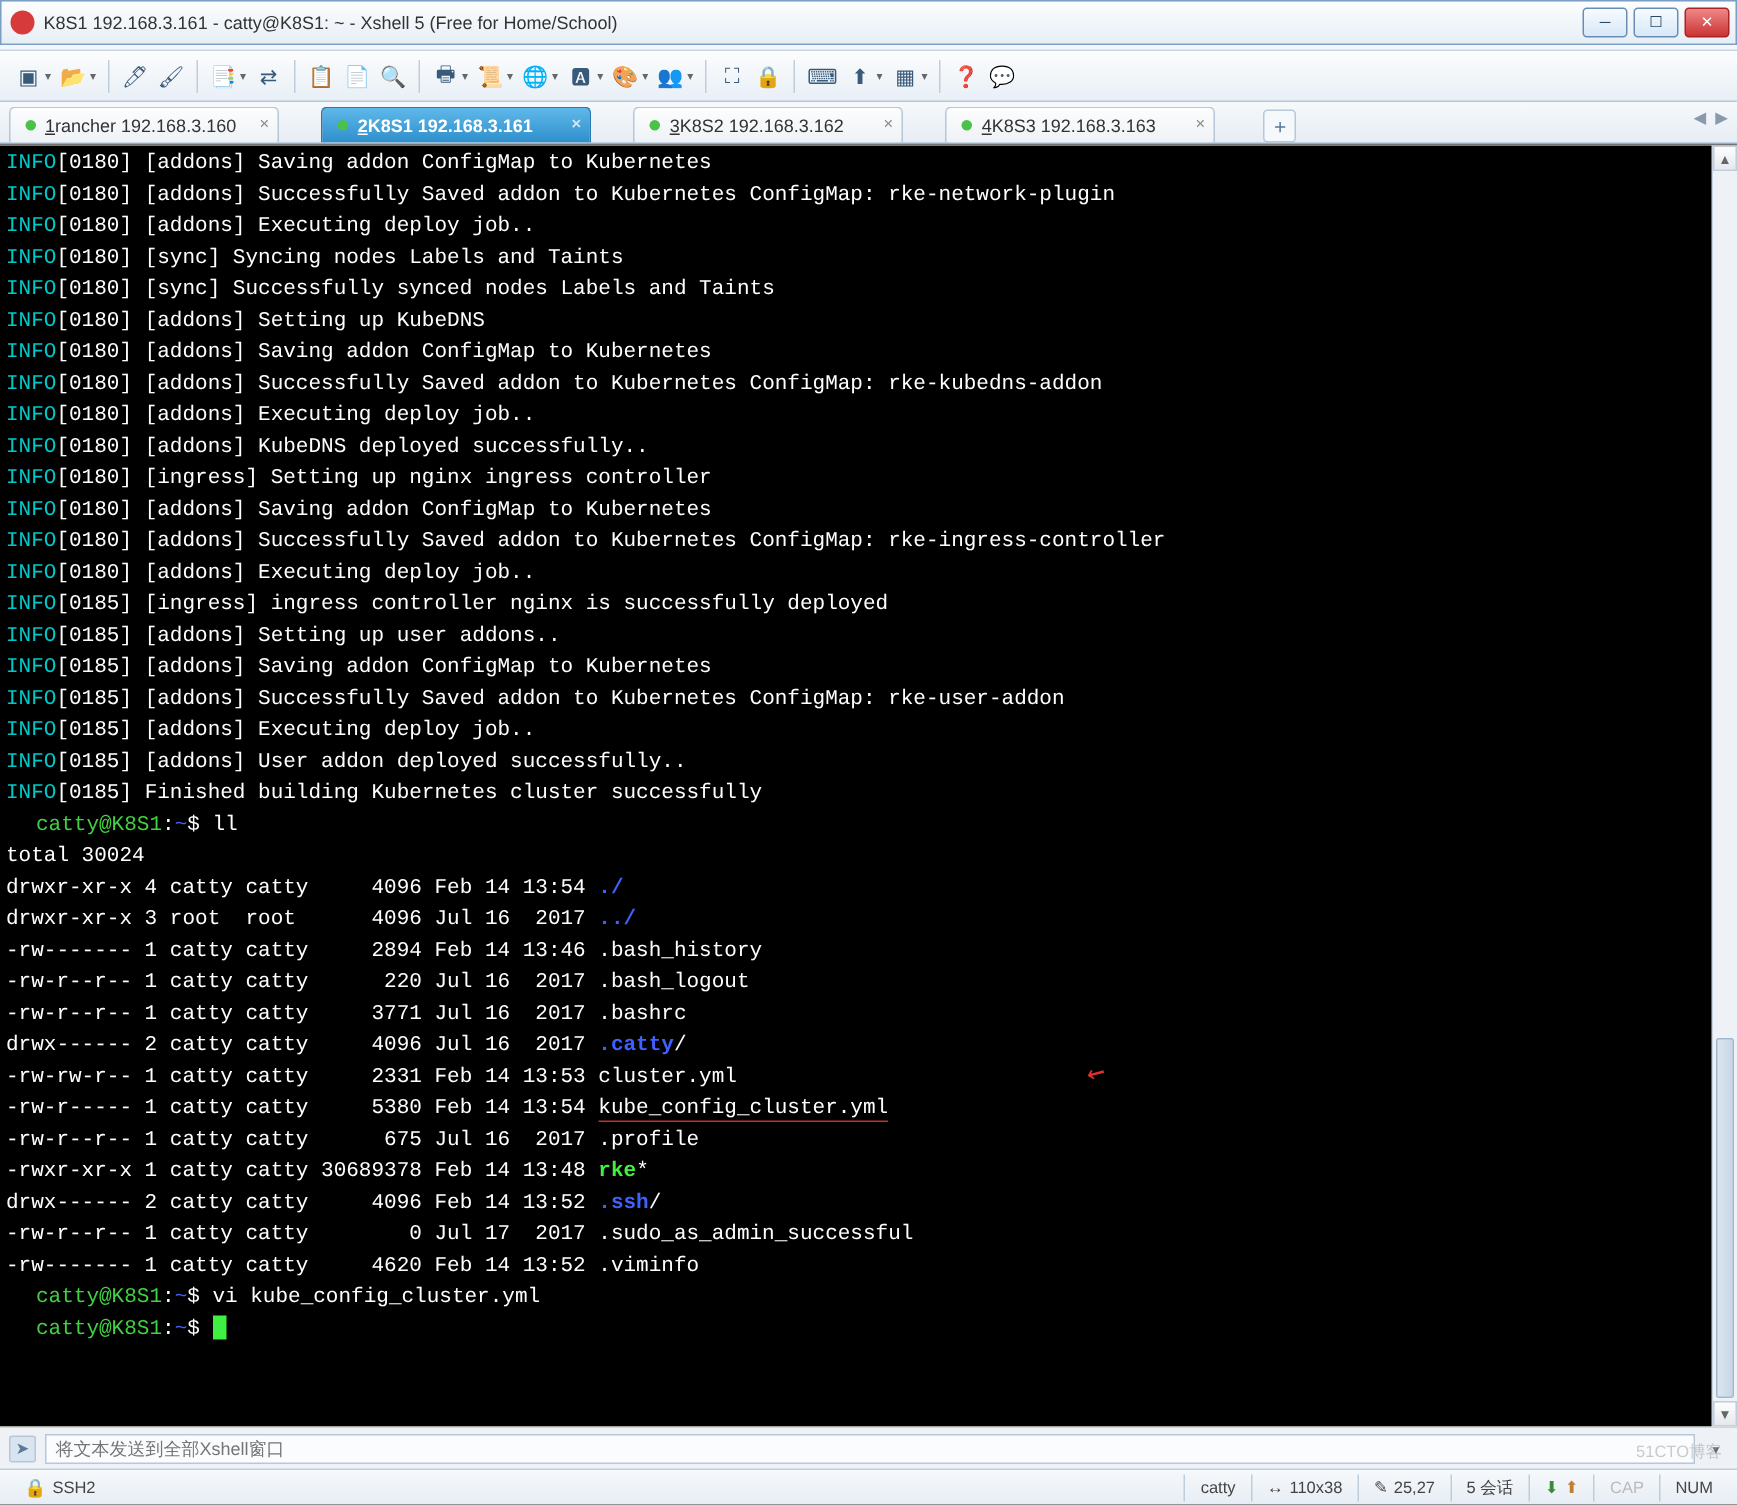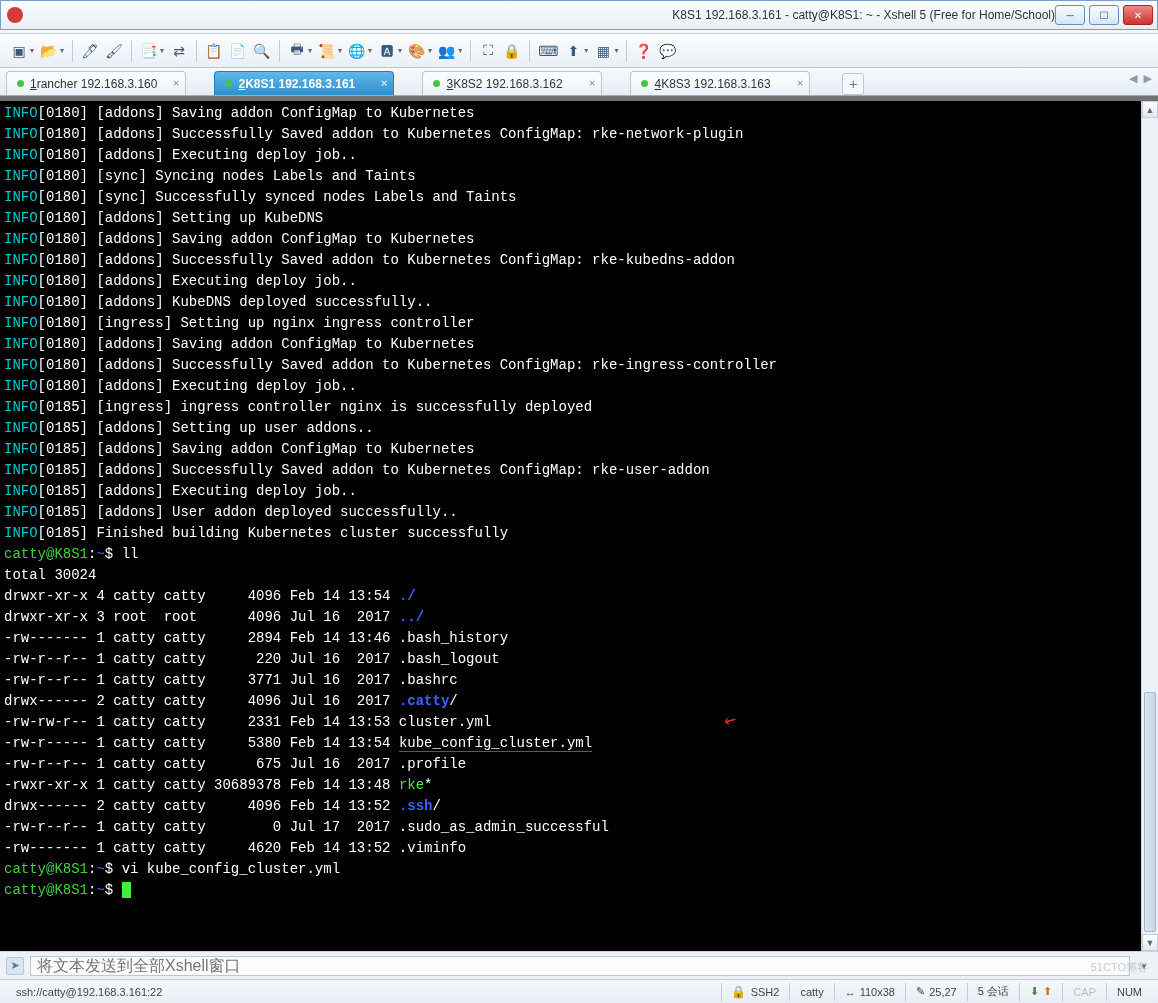--- a/index.html
+++ b/index.html
@@ -1,53 +1,53 @@
 <!DOCTYPE html>
 <html><head>
 <meta charset="utf-8">
 <style>
 * { margin: 0; padding: 0; box-sizing: border-box; }
 body { font-family: "Segoe UI", Tahoma, sans-serif; font-size: 12px; background: #f0f0f0; width: 1158px; height: 1003px; overflow: hidden; display: flex; flex-direction: column; }
-.titlebar { height: 30px; background: linear-gradient(#fdfefe,#e6eef6); border: 1px solid #7a9ec6; display: flex; align-items: center; padding: 0 4px; text-align: right; }
+.titlebar { height: 30px; background: linear-gradient(#fdfefe,#e6eef6); border: 1px solid #7a9ec6; display: flex; align-items: center; padding: 0 4px; }
 .titlebar .app-icon { width: 16px; height: 16px; background: #d73a3a; border-radius: 50%; margin: 0 6px 0 2px; }
 .titlebar .title { flex: 1; color: #333; font-size: 12px; }
 .win-btns { display: flex; gap: 4px; }
 .win-btn { width: 30px; height: 20px; background: linear-gradient(#f7fbff,#d7e7f7); border: 1px solid #6a8db5; border-radius: 3px; display: flex; align-items: center; justify-content: center; font-size: 10px; color: #2a4a6a; cursor: pointer; }
 .win-btn.close { background: linear-gradient(#e88,#c33); color: #fff; border-color: #a22; }
 .menubar { height: 4px; background: #f4f8fc; border-bottom: 1px solid #c8d4e0; }
 .toolbar { height: 34px; background: linear-gradient(#fcfdfe,#e8eff6); border-bottom: 1px solid #b9c7d6; display: flex; align-items: center; padding: 0 8px; gap: 2px; }
 .tb-btn { min-width: 22px; height: 22px; display: inline-flex; align-items: center; justify-content: center; padding: 0 2px; border-radius: 2px; cursor: pointer; color: #3a5a7a; font-size: 14px; }
 .tb-sep { width: 1px; height: 22px; background: #c0cddb; margin: 0 4px; }
 .tb-dd { font-size: 8px; color: #666; margin-left: -2px; padding-right: 2px; }
 .tabbar { height: 28px; background: linear-gradient(#f6f9fc,#e6edf4); display: flex; align-items: flex-end; padding: 0 6px; border-bottom: 1px solid #8fb0d0; position: relative; }
 .tab { height: 24px; min-width: 180px; padding: 0 28px 0 10px; margin-right: 28px; display: flex; align-items: center; border: 1px solid #b8c8d8; border-bottom: none; border-radius: 4px 4px 0 0; background: linear-gradient(#fdfdfd,#eef2f6); font-size: 12px; color: #333; position: relative; cursor: pointer; }
 .tab.active { background: linear-gradient(#5fb8ea,#2e8fcc); color: #fff; border-color: #2a7ab2; font-weight: bold; }
 .tab .dot { width: 7px; height: 7px; border-radius: 50%; background: #4ac24a; margin-right: 6px; }
 .tab .tab-x { position: absolute; right: 6px; top: 5px; color: #888; font-size: 11px; }
 .tab.active .tab-x { color: #cfe8f7; }
 .tab u { text-decoration: underline; }
 .tab-add { width: 22px; height: 22px; border: 1px solid #b8c8d8; background: #f6f9fc; display: flex; align-items: center; justify-content: center; color: #5a7a9a; font-size: 14px; cursor: pointer; border-radius: 3px; margin-left: 4px; }
 .tab-nav { position: absolute; right: 6px; top: 4px; display: flex; gap: 6px; color: #8a9aac; font-size: 11px; }
-.terminal-wrap { flex: 1; background: #fde047; display: flex; border-top: 5px solid #737373; overflow: hidden; }
+.terminal-wrap { flex: 1; background: #fde047; display: flex; border-top: 1px solid #737373; overflow: hidden; }
 .terminal { flex: 1; background: #000; color: #fff; font-family: Consolas, "Courier New", monospace; font-size: 14px; line-height: 21px; padding: 2px 4px; overflow: auto; white-space: pre; position: relative; }
 .scrollbar { width: 17px; background: #f0f0f0; border-left: 1px solid #c8d4e0; display: flex; flex-direction: column; }
 .scrollbar .arrow { height: 17px; display: flex; align-items: center; justify-content: center; font-size: 9px; color: #666; background: linear-gradient(#fdfdfd,#e4e9ee); border: 1px solid #c0cddb; cursor: pointer; }
 .scrollbar .track { flex: 1; background: #eef2f6; position: relative; }
 .scrollbar .thumb { position: absolute; left: 2px; right: 2px; bottom: 2px; height: 240px; background: linear-gradient(90deg,#dce6f0,#c6d6e6); border: 1px solid #9fb6cc; border-radius: 2px; cursor: pointer; }
 .t-info { color: #00c8c8; }
-.t-green { color: #40d040; }
-.t-greenb { color: #40f040; font-weight: normal; }
+.t-green { color: #40d040; margin-left: 20px; }
+.t-greenb { color: #40f040; font-weight: bold; }
 .t-blue { color: #4060ff; }
 .t-blueb { color: #4060ff; font-weight: bold; }
 .ul-red { border-bottom: 1px solid #c03030; }
 .arrow-anno { position: absolute; color: #e03030; font-size: 20px; transform: rotate(30deg); pointer-events: none; }
 .cursor { display: inline-block; width: 9px; height: 16px; background: #40f040; vertical-align: middle; }
 .sendbar { height: 28px; background: #eef2f6; border-top: 1px solid #c8d4e0; display: flex; align-items: center; padding: 0 6px; gap: 6px; }
 .sendbar .send-icon { width: 18px; height: 18px; background: #d8e4ef; border: 1px solid #b8c8d8; border-radius: 2px; display: flex; align-items: center; justify-content: center; font-size: 11px; color: #5a7a9a; cursor: pointer; }
-.sendbar input { flex: 1; height: 20px; border: 1px solid #b8c8d8; background: #fafcfe; padding: 0 6px; font-size: 16px; color: #aaa; }
+.sendbar input { flex: 1; height: 20px; border: 1px solid #b8c8d8; background: #fafcfe; padding: 0 6px; font-size: 12px; color: #aaa; }
 .sendbar .sess-dd { width: 16px; display: flex; align-items: center; justify-content: center; color: #666; cursor: pointer; font-size: 9px; }
 .statusbar { height: 24px; background: linear-gradient(#f6f9fc,#e6edf4); border-top: 1px solid #c0cddb; display: flex; align-items: center; font-size: 11px; color: #444; padding: 0 6px; }
 .statusbar .seg { padding: 0 10px; border-left: 1px solid #c0cddb; height: 18px; display: flex; align-items: center; gap: 4px; }
 .statusbar .seg:first-child { border-left: none; flex: 1; }
 .lock-icon { display: inline-block; font-size: 12px; color: #d8a030; }
 </style>
 </head>
 <body>
 
 <div class="titlebar">
@@ -169,23 +169,20 @@
 </div>
 
 <div class="sendbar">
   <span class="send-icon">➤</span>
   <input type="text" placeholder="将文本发送到全部Xshell窗口" style="">
   <span class="sess-dd">▾</span>
 </div>
 
 <div class="statusbar">
   <div class="seg">
-      <span>ssh://catty@192.168.3.161:22</span>
-    </div>
-  <div class="seg">
       <span class="lock-icon">🔒</span>
       <span>SSH2</span>
     </div>
   <div class="seg">
       <span>catty</span>
     </div>
   <div class="seg">
       <span>↔</span> 
       <span>110x38</span>
     </div>

